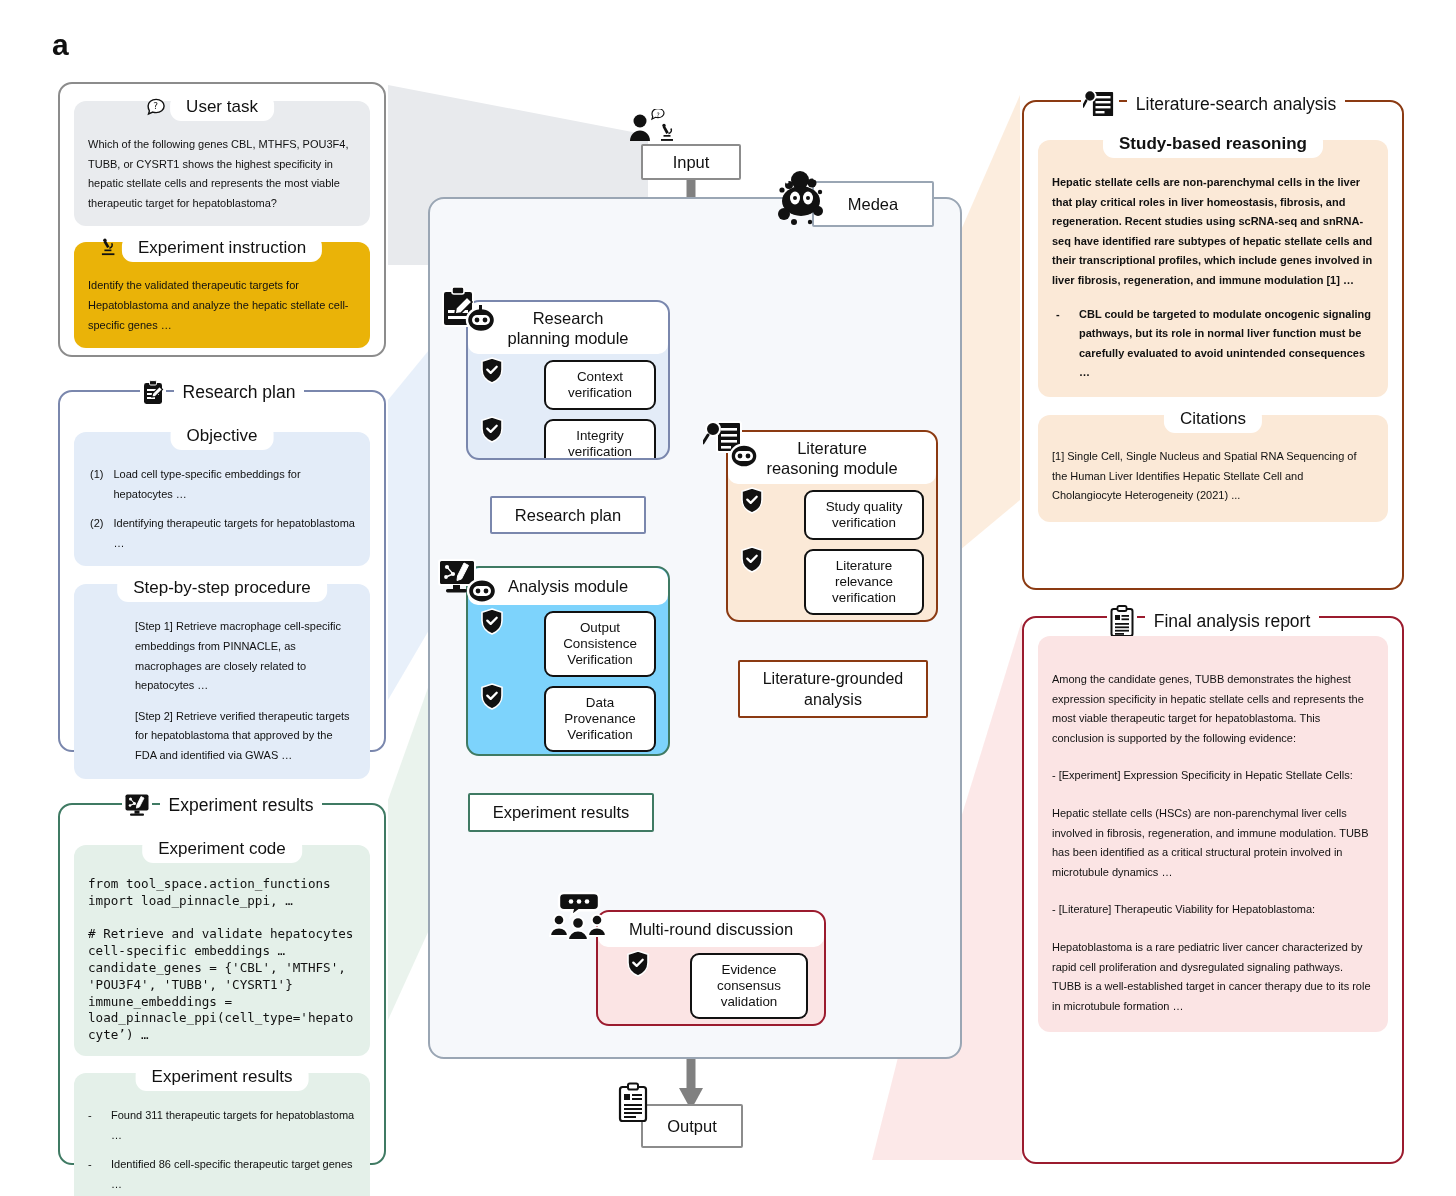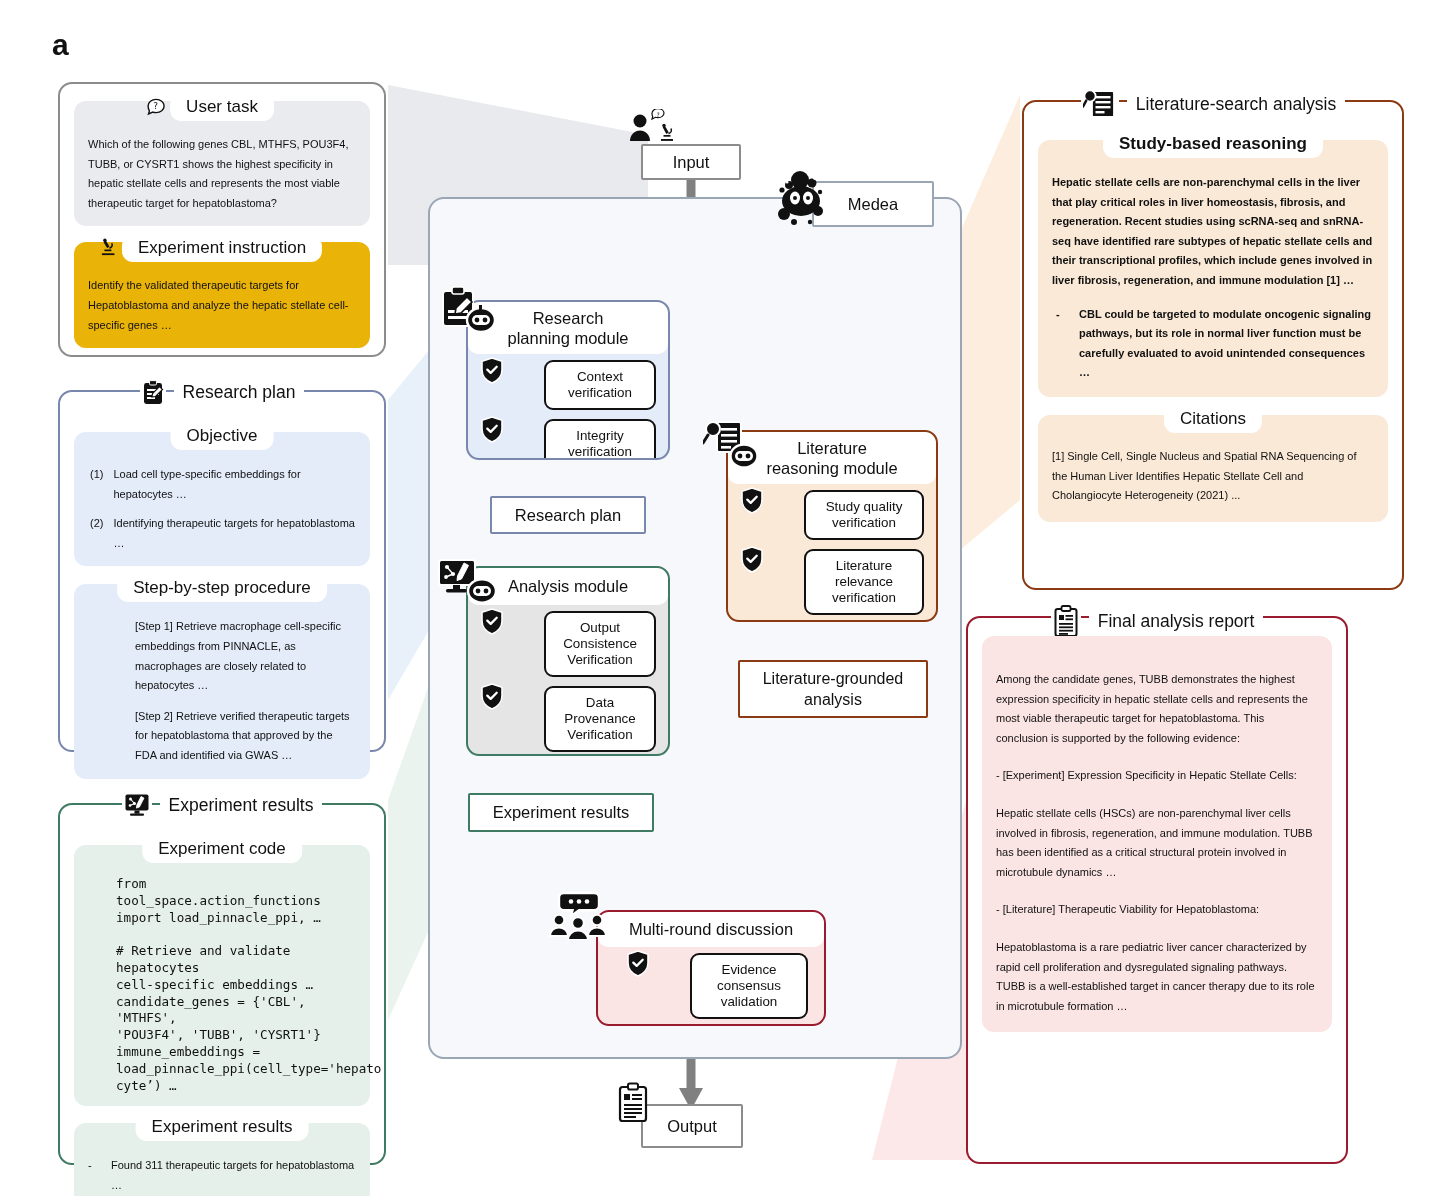--- a/index.html
+++ b/index.html
@@ -168,21 +168,21 @@
           <circle cx="6" cy="12.5" r="1.3" fill="#fff"></circle>
           <path d="M6.5 6l4 4.5M6 12.5l4.5-2" stroke="#fff" stroke-width="1.1"></path>
           <path d="M17 3.5l3 1.6-4.6 9-3 1 .4-3.1z" fill="#fff" stroke="#fff" stroke-width=".8"></path>
         </svg>
     </span>
     <span class="ttl">Experiment results</span>
   </div>
 
   <div class="sub" style="background:#e4f0e9;margin-top:40px;">
     <div class="sub-head" style="top:-9px;">Experiment code</div>
-    <div class="sub-body mono" style="padding-top:31px;padding-bottom:12px;white-space:pre-wrap;font-size:12.6px;line-height:16.8px;margin-left:28px;">from tool_space.action_functions
+    <div class="sub-body mono" style="padding-top:31px;padding-bottom:12px;white-space:pre-wrap;font-size:12.6px;line-height:16.8px;">from tool_space.action_functions
 import load_pinnacle_ppi, …
 
 # Retrieve and validate hepatocytes
 cell-specific embeddings …
 candidate_genes = {'CBL', 'MTHFS',
 'POU3F4', 'TUBB', 'CYSRT1'}
 immune_embeddings =
 load_pinnacle_ppi(cell_type='hepato
 cyte’) …</div>
   </div>
@@ -305,21 +305,21 @@
     <circle cx="37" cy="34" r="2.4" fill="#111"></circle>
       <circle cx="45" cy="34" r="2.4" fill="#111"></circle>
     <rect x="39" y="19" width="3" height="5" fill="#111"></rect>
   </svg>
 </span>
 
 <div class="node" style="left:490px;top:496px;width:156px;height:38px;border:2.4px solid #7a87ad;">
   <span class="flow-label">Research plan</span>
 </div>
 
-<div class="module" style="left:466px;top:566px;width:204px;height:190px;border:2.4px solid #3f7a63;background:#e5e5e5;">
+<div class="module" style="left:466px;top:566px;width:204px;height:190px;border:2.4px solid #3f7a63;background:#7dd3fc;">
   <div class="mtitle" style="padding:9px 4px 8px;">Analysis module</div>
   <div class="mbody">
     <div class="vrow">
       <span class="shield">
         <svg width="24" height="27" viewBox="0 0 24 27">
             <path d="M12 1l10 3.3v8.5C22 19.3 17.4 24 12 26 6.6 24 2 19.3 2 12.8V4.3z" fill="#111" stroke="#fff" stroke-width="1.6"></path>
             <path d="M7.3 12.6l3.4 3.3 6-6.1" stroke="#fff" stroke-width="2.3" fill="none" stroke-linecap="round" stroke-linejoin="round"></path>
           </svg>
       </span>
       <div class="vbox">
@@ -492,21 +492,21 @@
   </div>
 
   <div class="sub" style="background:#fbe9d7;margin-top:18px;">
     <div class="sub-head" style="top:-9px;">Citations</div>
     <div class="sub-body" style="padding-top:32px;padding-bottom:16px;">
       <p>[1] Single Cell, Single Nucleus and Spatial RNA Sequencing of the Human Liver Identifies Hepatic Stellate Cell and Cholangiocyte Heterogeneity (2021) ...</p>
     </div>
   </div>
 </div>
 
-<div class="card" style="left:966px;top:616px;width:382px;height:548px;border:2.6px solid #9b1b2e;">
+<div class="card" style="left:1022px;top:616px;width:382px;height:548px;border:2.6px solid #9b1b2e;">
   <div class="card-title">
     <span class="ico">
       <svg width="26" height="32" viewBox="0 0 26 32">
         <rect x="2.5" y="4" width="21" height="27" rx="2.2" fill="#fff" stroke="#111" stroke-width="2"></rect>
         <rect x="8.5" y="1" width="9" height="5" rx="1.6" fill="#fff" stroke="#111" stroke-width="1.8"></rect>
         <rect x="6" y="10" width="5" height="5" fill="#111"></rect>
         <rect x="12.5" y="10" width="7.5" height="1.8" fill="#111"></rect>
           <rect x="12.5" y="13.4" width="7.5" height="1.8" fill="#111"></rect>
         <rect x="6" y="18" width="14" height="1.8" fill="#111"></rect>
           <rect x="6" y="21.4" width="14" height="1.8" fill="#111"></rect>

